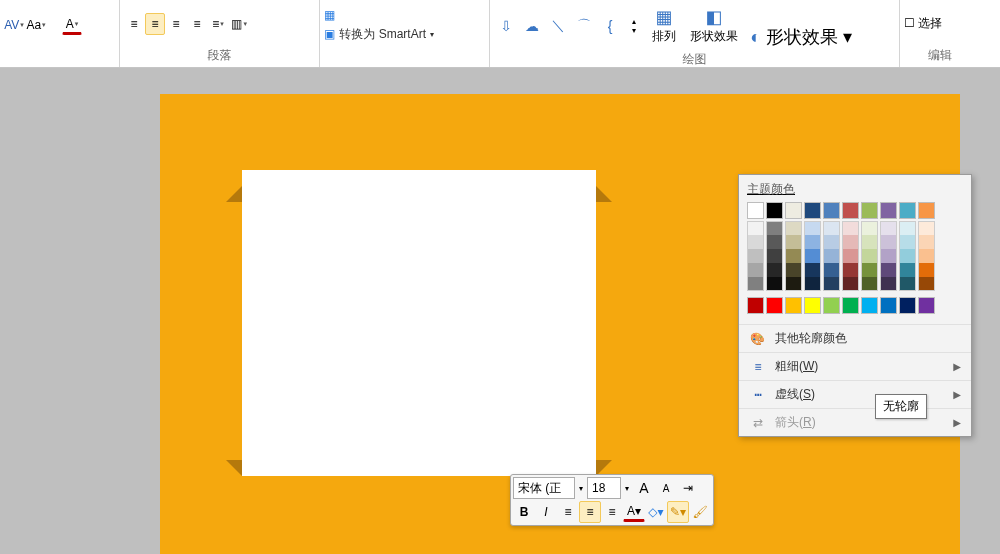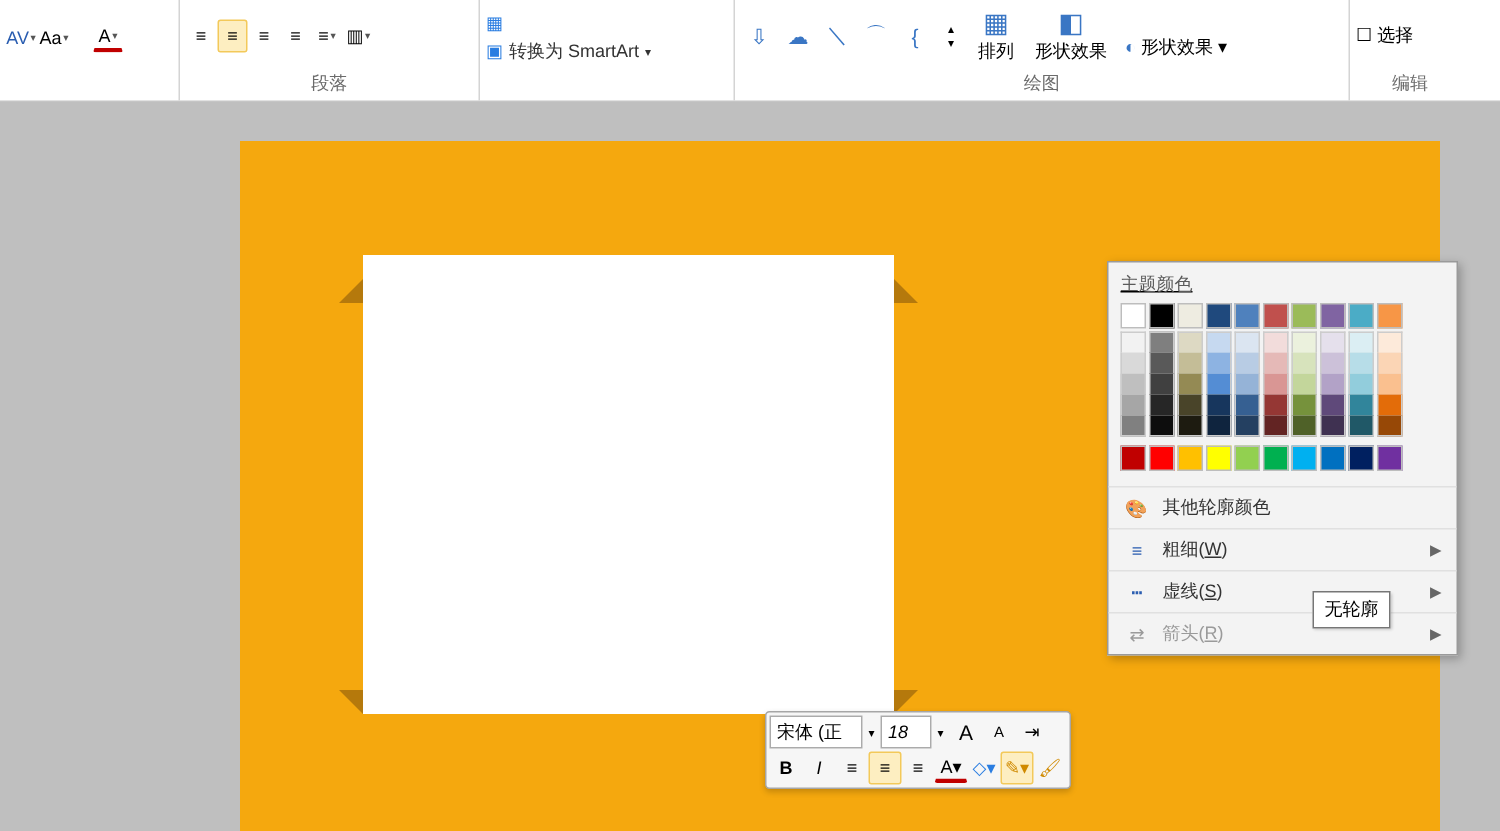--- a/index.html
+++ b/index.html
@@ -31,21 +31,21 @@
 .cut-tl, .cut-tr, .cut-bl, .cut-br { position: absolute; width: 0; height: 0; }
 .cut-tl { left: 66px; top: 92px; border-right: 16px solid #b5790c; border-top: 16px solid transparent; }
 .cut-tr { left: 436px; top: 92px; border-left: 16px solid #b5790c; border-top: 16px solid transparent; }
 .cut-bl { left: 66px; top: 366px; border-right: 16px solid #b5790c; border-bottom: 16px solid transparent; }
 .cut-br { left: 436px; top: 366px; border-left: 16px solid #b5790c; border-bottom: 16px solid transparent; }
 
 
 .mini { position: absolute; left: 510px; top: 474px; background: #f6f6f6; border: 1px solid #a6a6a6; border-radius: 3px; padding: 2px; box-shadow: 0 2px 4px rgba(0,0,0,.2); }
 .mini-row { display: flex; align-items: center; gap: 0; }
 .mini .fld { height: 22px; font-size: 12px; border: 1px solid #ababab; background: #fff; padding: 0 4px; }
-.mini .fsize { width: 34px; font-style: italic; }
+.mini .fsize { width: 34px; }
 .mini .fname { width: 62px; }
 .mini .btn { width: 22px; height: 22px; display: inline-flex; align-items: center; justify-content: center; font-size: 12px; border: 1px solid transparent; border-radius: 2px; }
 .mini .btn.sel { background: #fdeec1; border-color: #f3c95a; }
 
 
 .popup { position: absolute; left: 738px; top: 174px; width: 234px; background: #f3f3f3; border: 1px solid #9a9a9a; box-shadow: 2px 2px 6px rgba(0,0,0,.25); font-size: 12px; }
 .popup-pad { padding: 6px 8px 4px 8px; text-decoration: underline; }
 .popup .heading { color: #5a5a5a; margin-bottom: 4px; }
 .swatch-row { display: flex; gap: 2px; margin-bottom: 2px; }
 .sw { width: 17px; height: 17px; border: 1px solid #bdbdbd; }
@@ -123,21 +123,21 @@
         <span class="ic small" style="font-size:8px;flex-direction:column">▴<br>▾</span>
       </div>
       <div style="display:flex;flex-direction:column;align-items:center;font-size:12px;margin:0 6px">
         <span style="font-size:18px;color:#3a76c4">▦</span>
         <span>排列</span>
       </div>
       <div style="display:flex;flex-direction:column;align-items:center;font-size:12px;margin:0 6px">
         <span style="font-size:18px;color:#3a76c4">◧</span>
         <span>形状效果</span>
       </div>
-      <div style="display:flex;flex-direction:column;font-size:12px;gap:2px;margin-left:4px">
+      <div style="display:flex;flex-direction:column;font-size:18px;gap:2px;margin-left:4px">
         <div>&nbsp;</div>
         <div><span style="color:#3a76c4">◐</span> <span>形状效果</span> ▾</div>
       </div>
     </div>
     <div class="label">绘图</div>
   </div>
 
   <div class="ribbon-group grp-edit" style="border-right:none">
     <div class="tools" style="flex-direction:column;justify-content:center;align-items:flex-start;font-size:12px">
       <div>☐ <span>选择</span></div>

